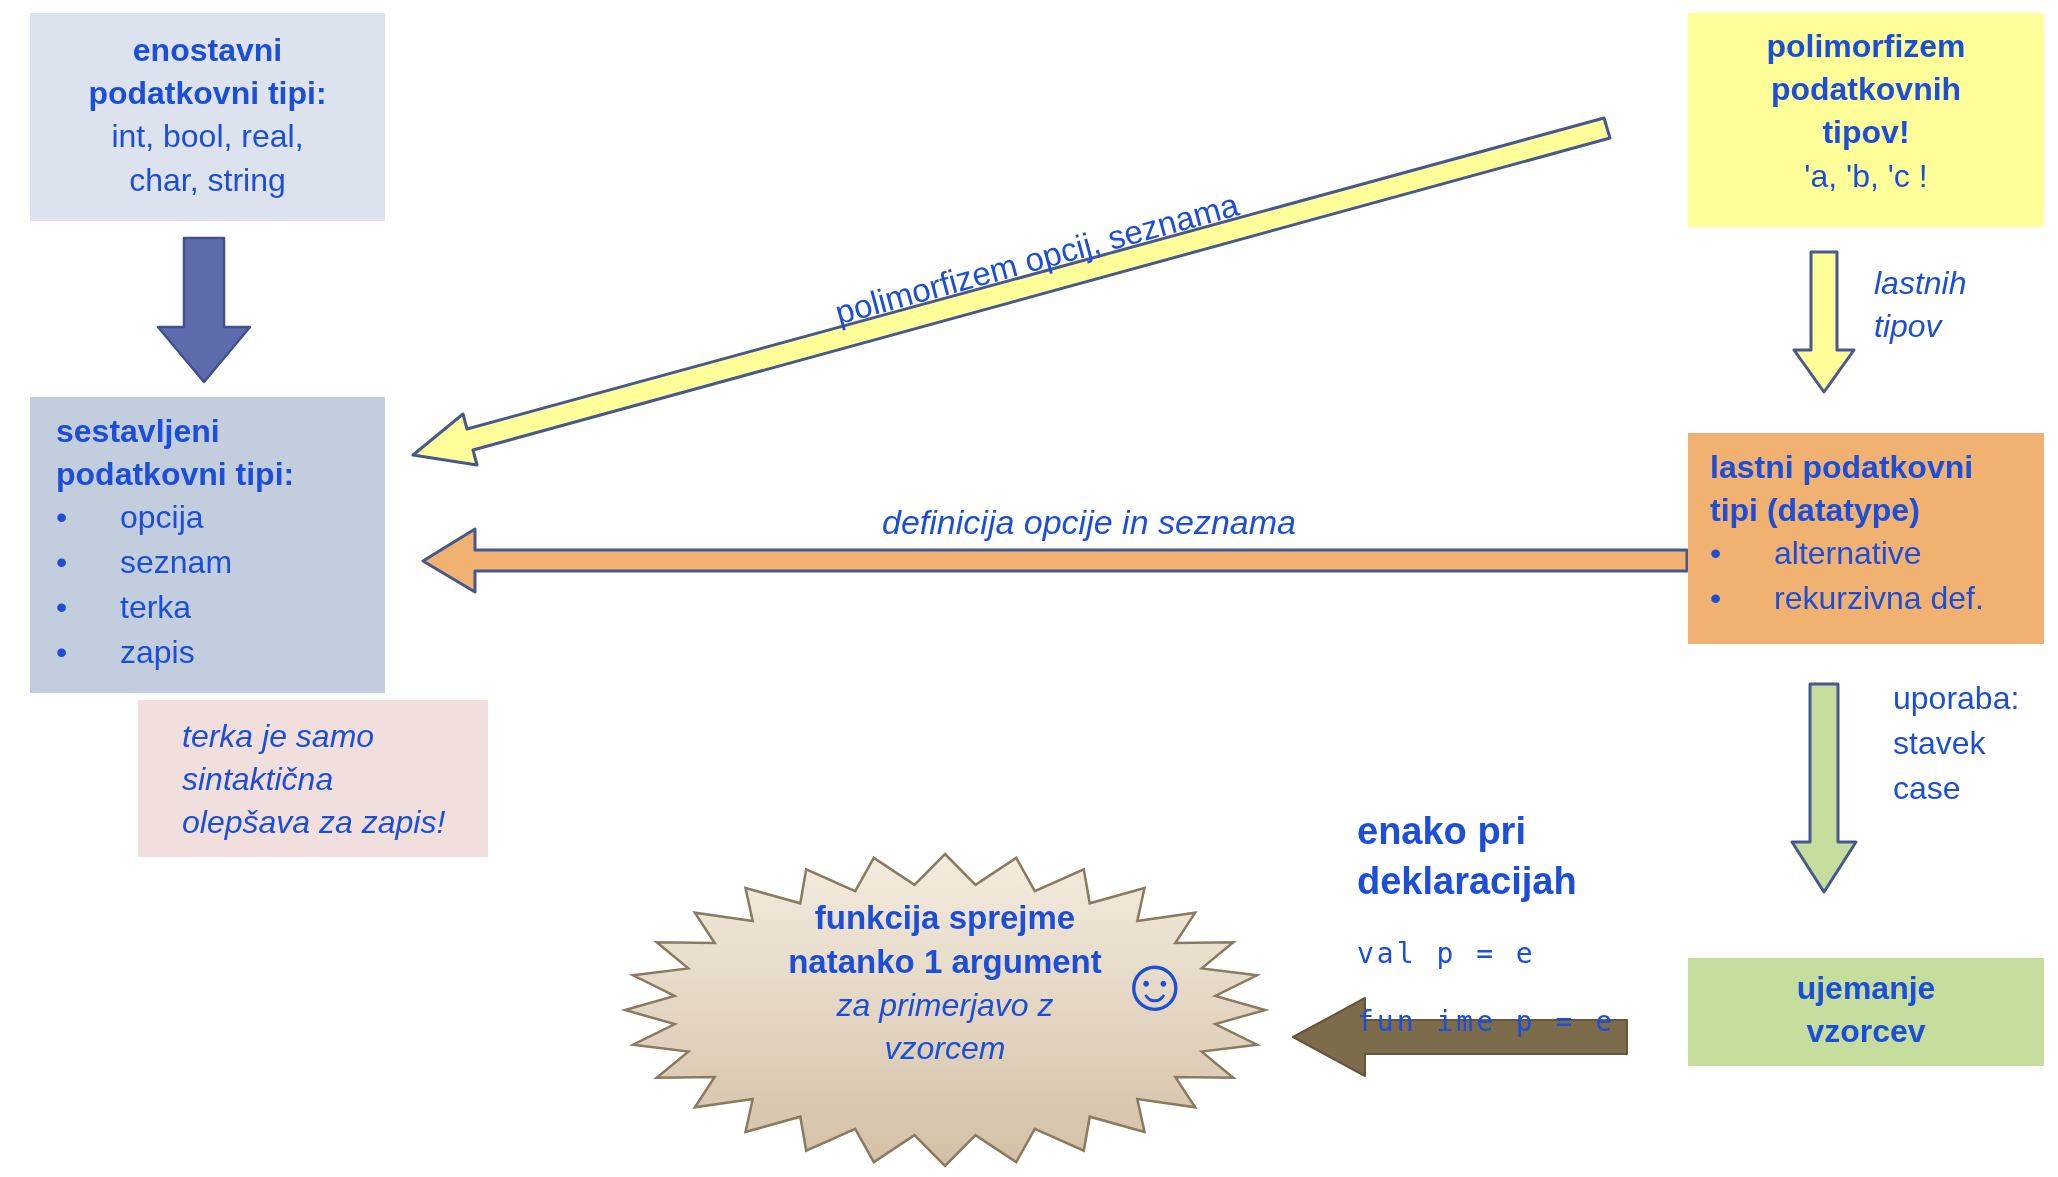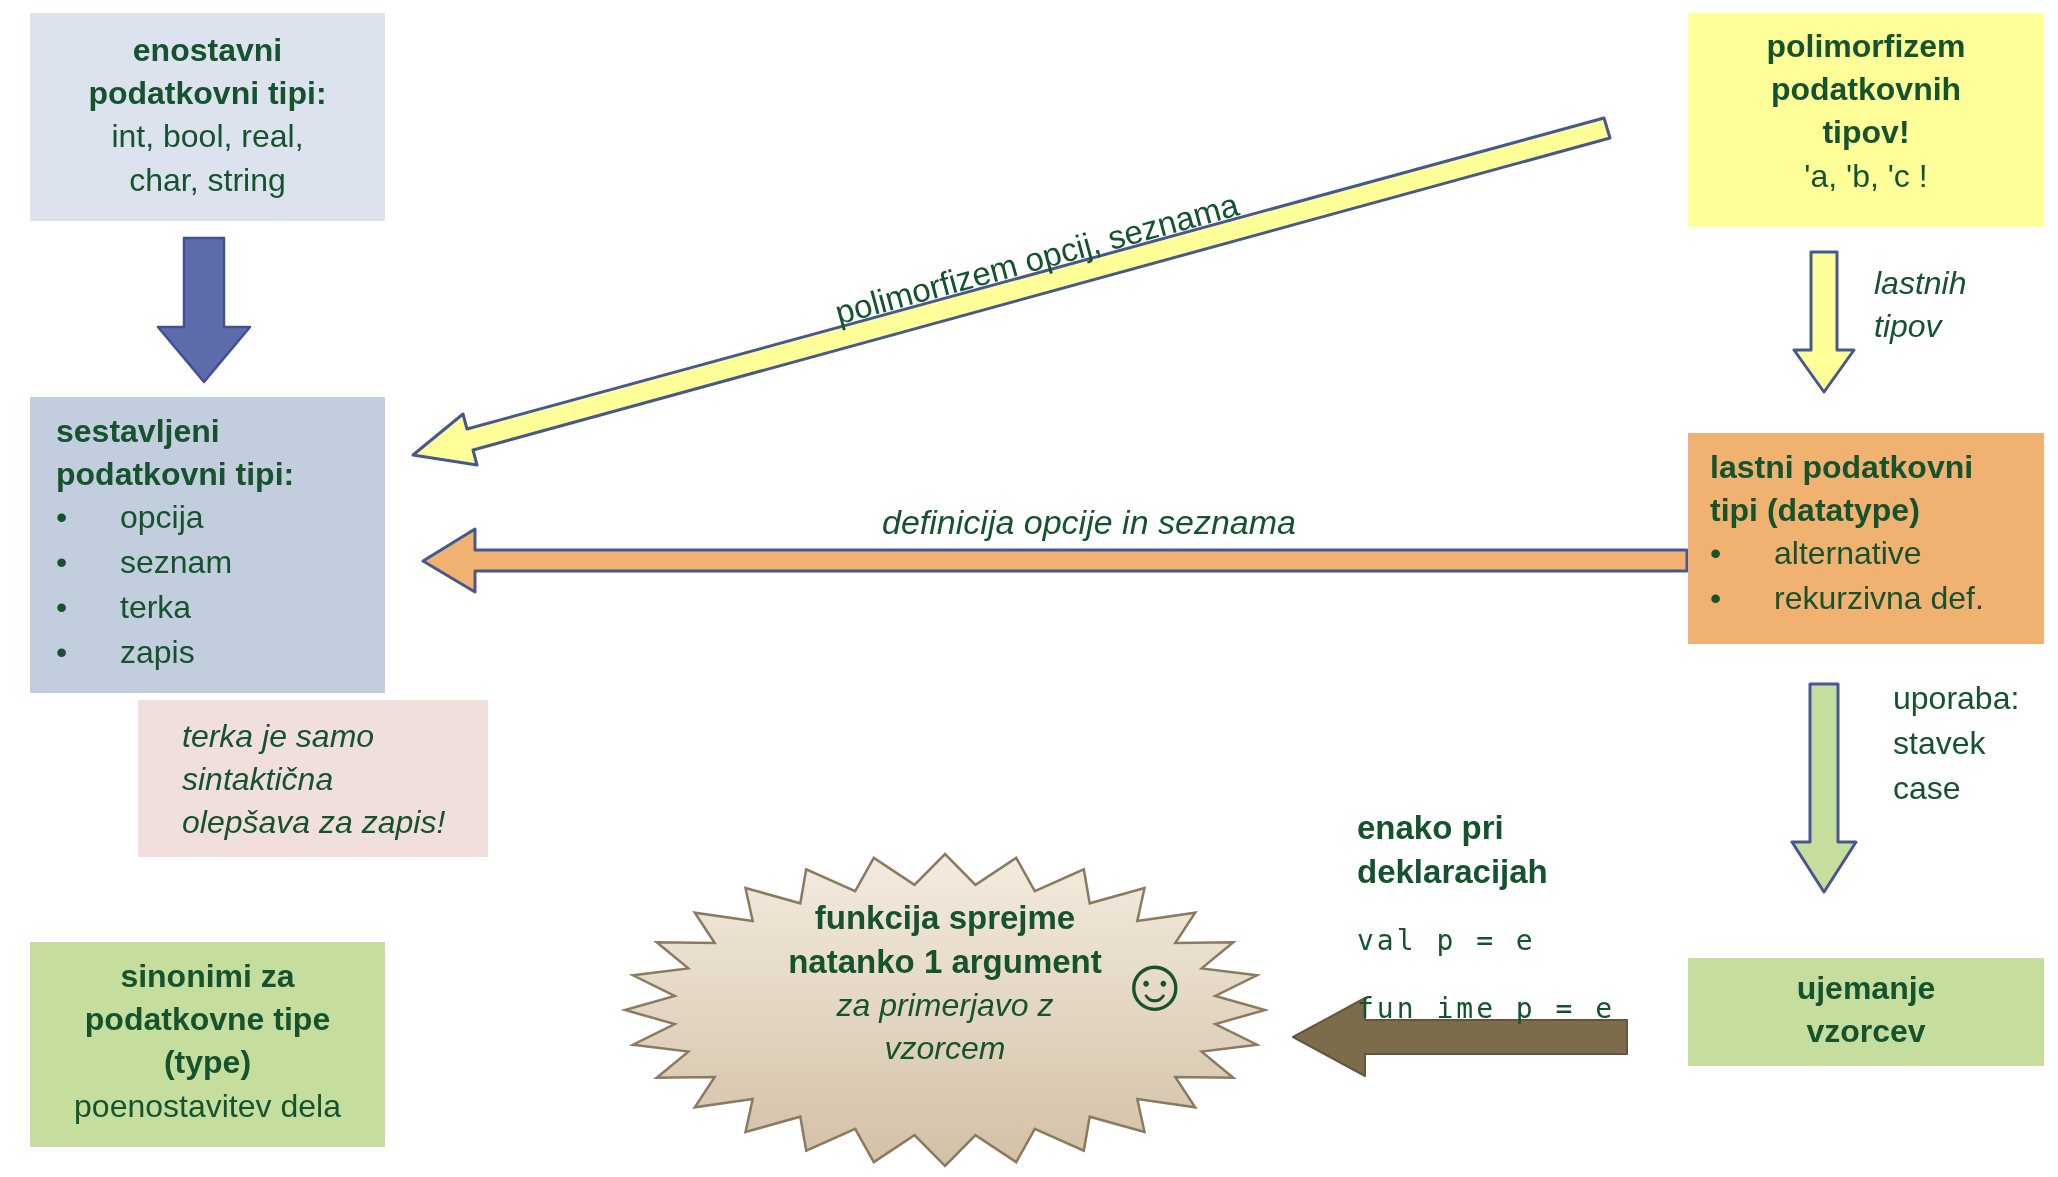--- a/index.html
+++ b/index.html
@@ -1,18 +1,18 @@
 <!DOCTYPE html>
 <html><head>
 <meta charset="utf-8">
 <style>
   html,body { margin:0; padding:0; background:#ffffff; }
   .canvas {
     position:relative; width:2058px; height:1177px; background:#ffffff;
-    font-family:"Liberation Sans", sans-serif; color:#14532d; overflow:hidden;
+    font-family:"Liberation Sans", sans-serif; color:#1d4ed8; overflow:hidden;
   }
   .layer-svg { position:absolute; left:0; top:0; width:2058px; height:1177px; }
   .node { position:absolute; box-sizing:border-box; font-size:32px; line-height:1.35; }
   .pre { white-space:pre-line; }
   .b { font-weight:bold; }
   .i { font-style:italic; }
   .t-center { text-align:center; }
 
   .box-simple    { left:30px;  top:13px;  width:355px; height:208px; background:#dce3ee; padding-top:16px; }
   .box-composite { left:30px;  top:397px; width:355px; height:296px; background:#c2cdde; padding:13px 8px 0 26px; }
@@ -28,21 +28,21 @@
 
   .label-diagonal {
     left:782px; top:237px; width:510px; text-align:center; font-size:33px;
     transform:rotate(-15.3deg);
   }
   .label-definition { left:839px; top:500px; width:500px; text-align:center; font-size:34px; }
   .label-own-types  { left:1874px; top:262px; }
   .label-usage      { left:1893px; top:676px; line-height:1.4; }
 
   .decl-block { left:1357px; top:806px; }
-  .decl-title { font-size:33px; line-height:1.32; }
+  .decl-title { font-size:38px; line-height:1.32; }
   .decl-code  { font-family:"DejaVu Sans Mono", monospace; font-size:28px; line-height:1.42; letter-spacing:3px; white-space:pre;margin-top:28px; }
 
   .burst-text { left:695px; top:896px; width:500px; text-align:center; line-height:1.34; }
   .burst-bold { font-size:33px; font-weight:bold; white-space:pre-line; }
   .burst-reg  { font-size:32px; white-space:pre-line;font-style:italic; }
   .smiley { left:1116px; top:946px; font-size:76px; line-height:1; }
 </style>
 </head>
 <body>
 
@@ -99,26 +99,20 @@
     <div class="bullet-row">
       <span class="bullet"></span>
       <span>zapis</span>
     </div>
   </div>
 
   <div class="node box-note i pre">terka je samo
 sintaktična
 olepšava za zapis!</div>
 
-  <div class="node box-synonyms t-center">
-    <div class="b pre">sinonimi za
-podatkovne tipe
-(type)</div>
-    <div class="pre">poenostavitev dela</div>
-  </div>
 
   <div class="node box-poly t-center">
     <div class="b pre">polimorfizem
 podatkovnih
 tipov!</div>
     <div class="pre">'a, 'b, 'c !</div>
   </div>
 
   <div class="node box-datatype">
     <div class="b pre">lastni podatkovni

